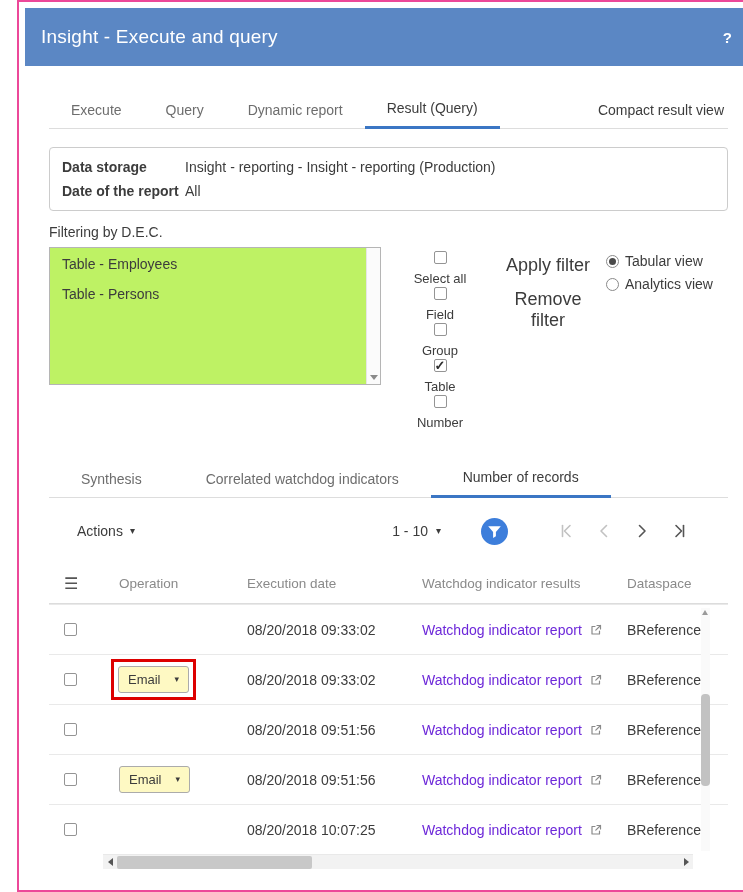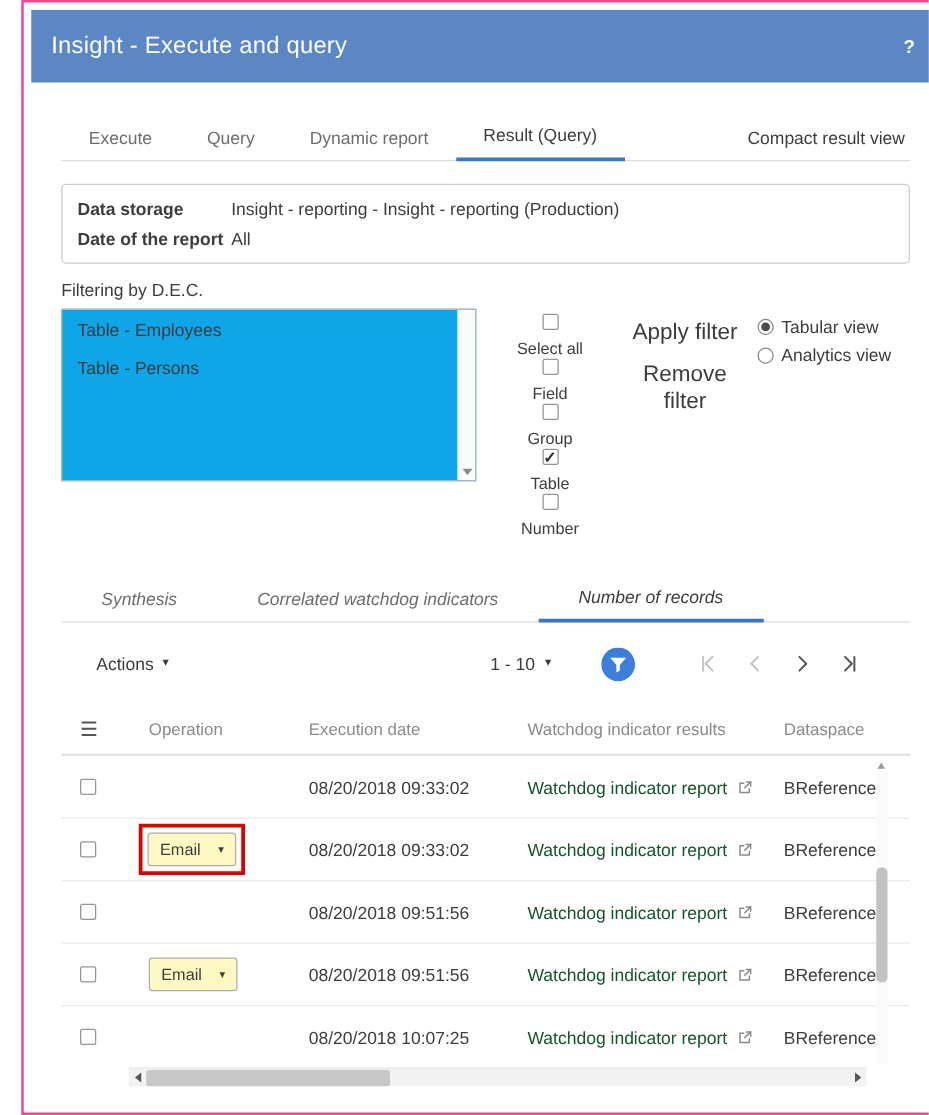--- a/index.html
+++ b/index.html
@@ -53,21 +53,21 @@
   .info-label { width: 123px; font-weight: 700; color: #3c3c3c; }
   .info-value { color: #3c3c3c; }
 
   
   .filter-label { margin-top: 13px; font-size: 14px; }
   .filter-row { margin-top: 7px; display: flex; }
 
   .listbox {
     width: 332px; height: 138px;
     border: 1px solid #b5b5b5;
-    position: relative; background: #0ea5e9;
+    position: relative; background: #bef264;
     font-size: 14px;
   }
   .listbox .opt { padding: 8px 12px 6px; cursor: pointer; }
   .lb-scroll {
     position: absolute; top: 0; right: 0; bottom: 0; width: 14px;
     border-left: 1px solid #e6e6e6; background: #fbfbfb;
   }
   .lb-scroll .down-arrow {
     position: absolute; bottom: 4px; left: 3px;
     width: 0; height: 0; border-left: 4px solid transparent;
@@ -102,21 +102,21 @@
   .view-col { margin-left: 8px; padding-top: 6px; }
   .view-item { display: flex; align-items: center; gap: 6px; font-size: 14px; margin-bottom: 7px; color: #3c3c3c; }
 
   
   .result-tabs {
     margin-top: 30px;
     display: flex; align-items: flex-end;
     border-bottom: 1px solid #ddd;
     font-size: 14px;
   }
-  .rtab { padding: 8px 32px 10px; color: #6d6d6d; cursor: pointer; white-space: nowrap; font-style: italic; }
+  .rtab { padding: 8px 32px 10px; color: #6d6d6d; cursor: pointer; white-space: nowrap; }
   .rtab.active { color: #3c3c3c; border-bottom: 3px solid #3b76c4; margin-bottom: -1px; }
 
   
   .toolbar { height: 66px; display: flex; align-items: center; padding: 0 40px 0 28px; }
   .actions { display: flex; align-items: center; gap: 7px; font-size: 14px; cursor: pointer; }
   .caret { font-size: 10px; color: #3c3c3c; line-height: 1; }
   .toolbar .spacer { flex: 1; }
   .page-range { display: flex; align-items: center; gap: 8px; font-size: 14px; cursor: pointer; margin-right: 40px; }
   .filter-btn { width: 27px; height: 27px; border: none; background: none; padding: 0; cursor: pointer; margin-right: 28px; }
   .nav-btn { background: none; border: none; padding: 0; cursor: pointer; margin-left: 22px; height: 16px; }
@@ -138,21 +138,21 @@
   .hamburger { font-size: 16px; color: #555; }
 
   .select {
     display: inline-flex; align-items: center; gap: 14px;
     border: 1px solid #ababab; border-radius: 3px;
     padding: 5px 9px; font-size: 13px; background: #fef9c3; cursor: pointer; color: #3c3c3c;
   }
   .select .caret { font-size: 9px; }
   .highlight { display: inline-block; border: 3px solid #dd0000; padding: 4px; margin-left: -8px; }
 
-  .wlink { color: #14532d; cursor: pointer; white-space: nowrap; }
+  .wlink { color: #6d28d9; cursor: pointer; white-space: nowrap; }
 
   
   .v-scroll {
     position: absolute; top: 44px; bottom: 18px; right: 18px; width: 9px;
     background: #fafafa;
   }
   .v-scroll .up-tick {
     position: absolute; top: 2px; left: 1px;
     width: 0; height: 0; border-left: 3.5px solid transparent;
     border-right: 3.5px solid transparent; border-bottom: 5px solid #9a9a9a;

